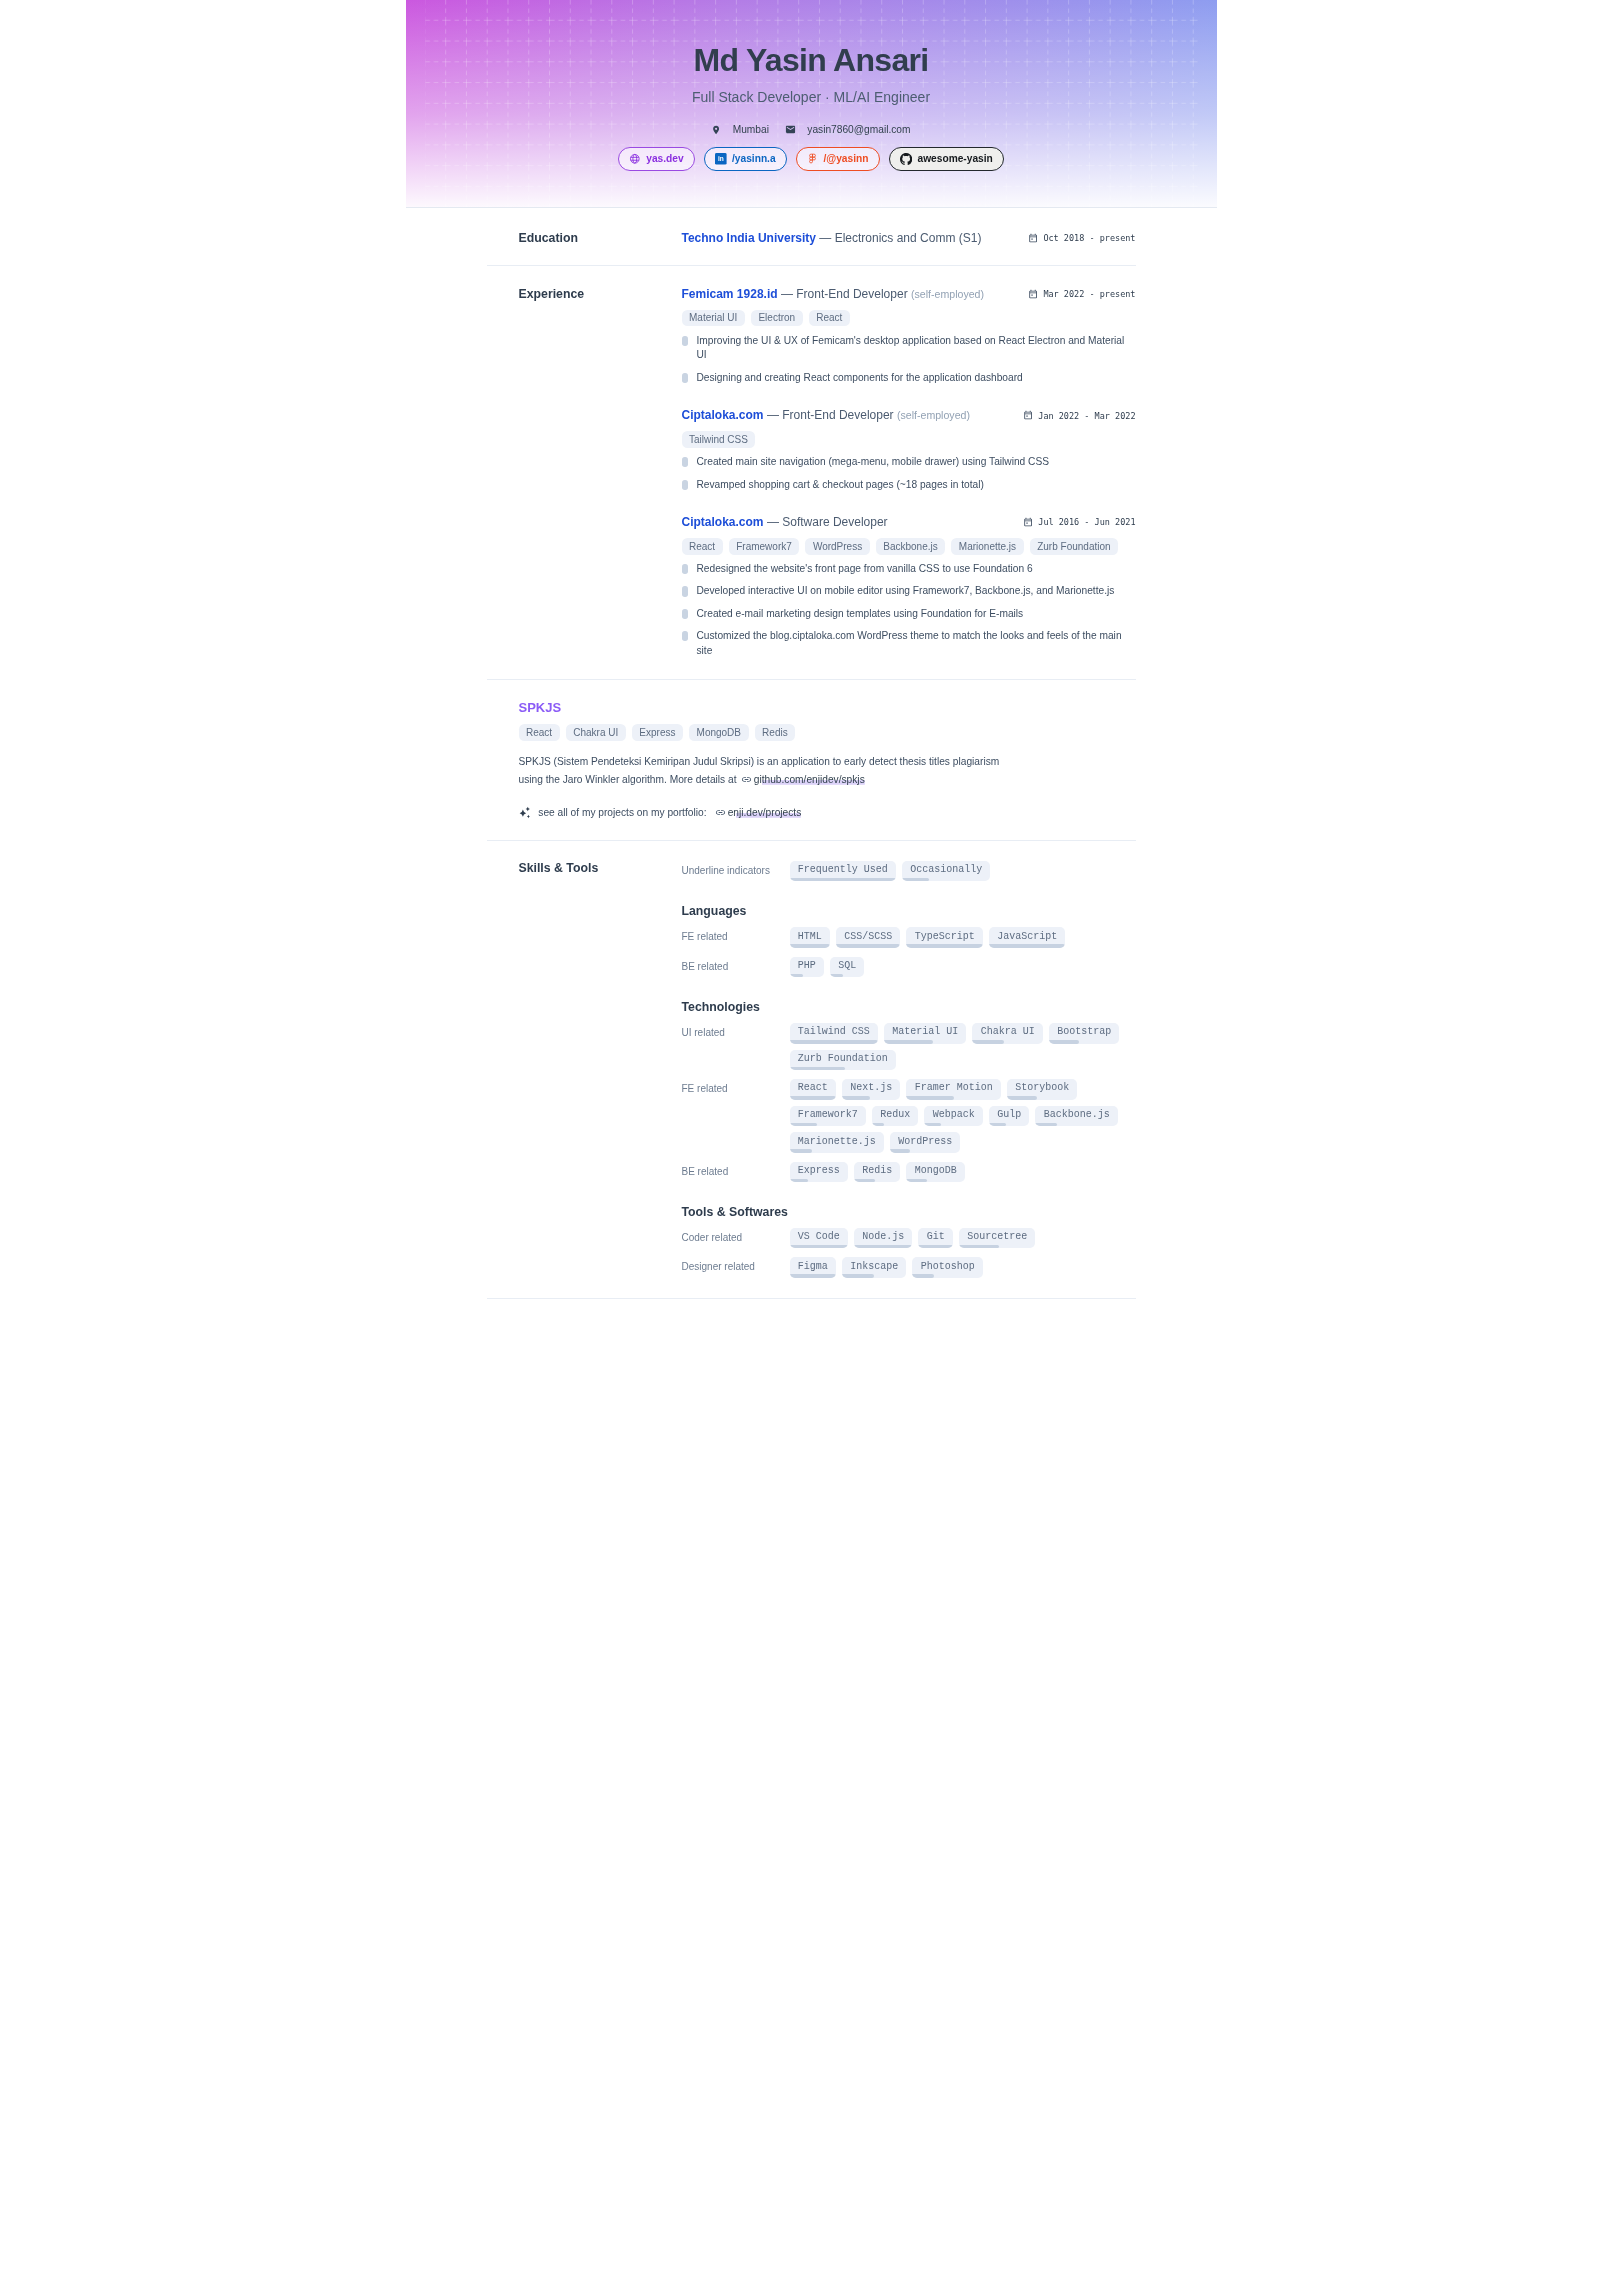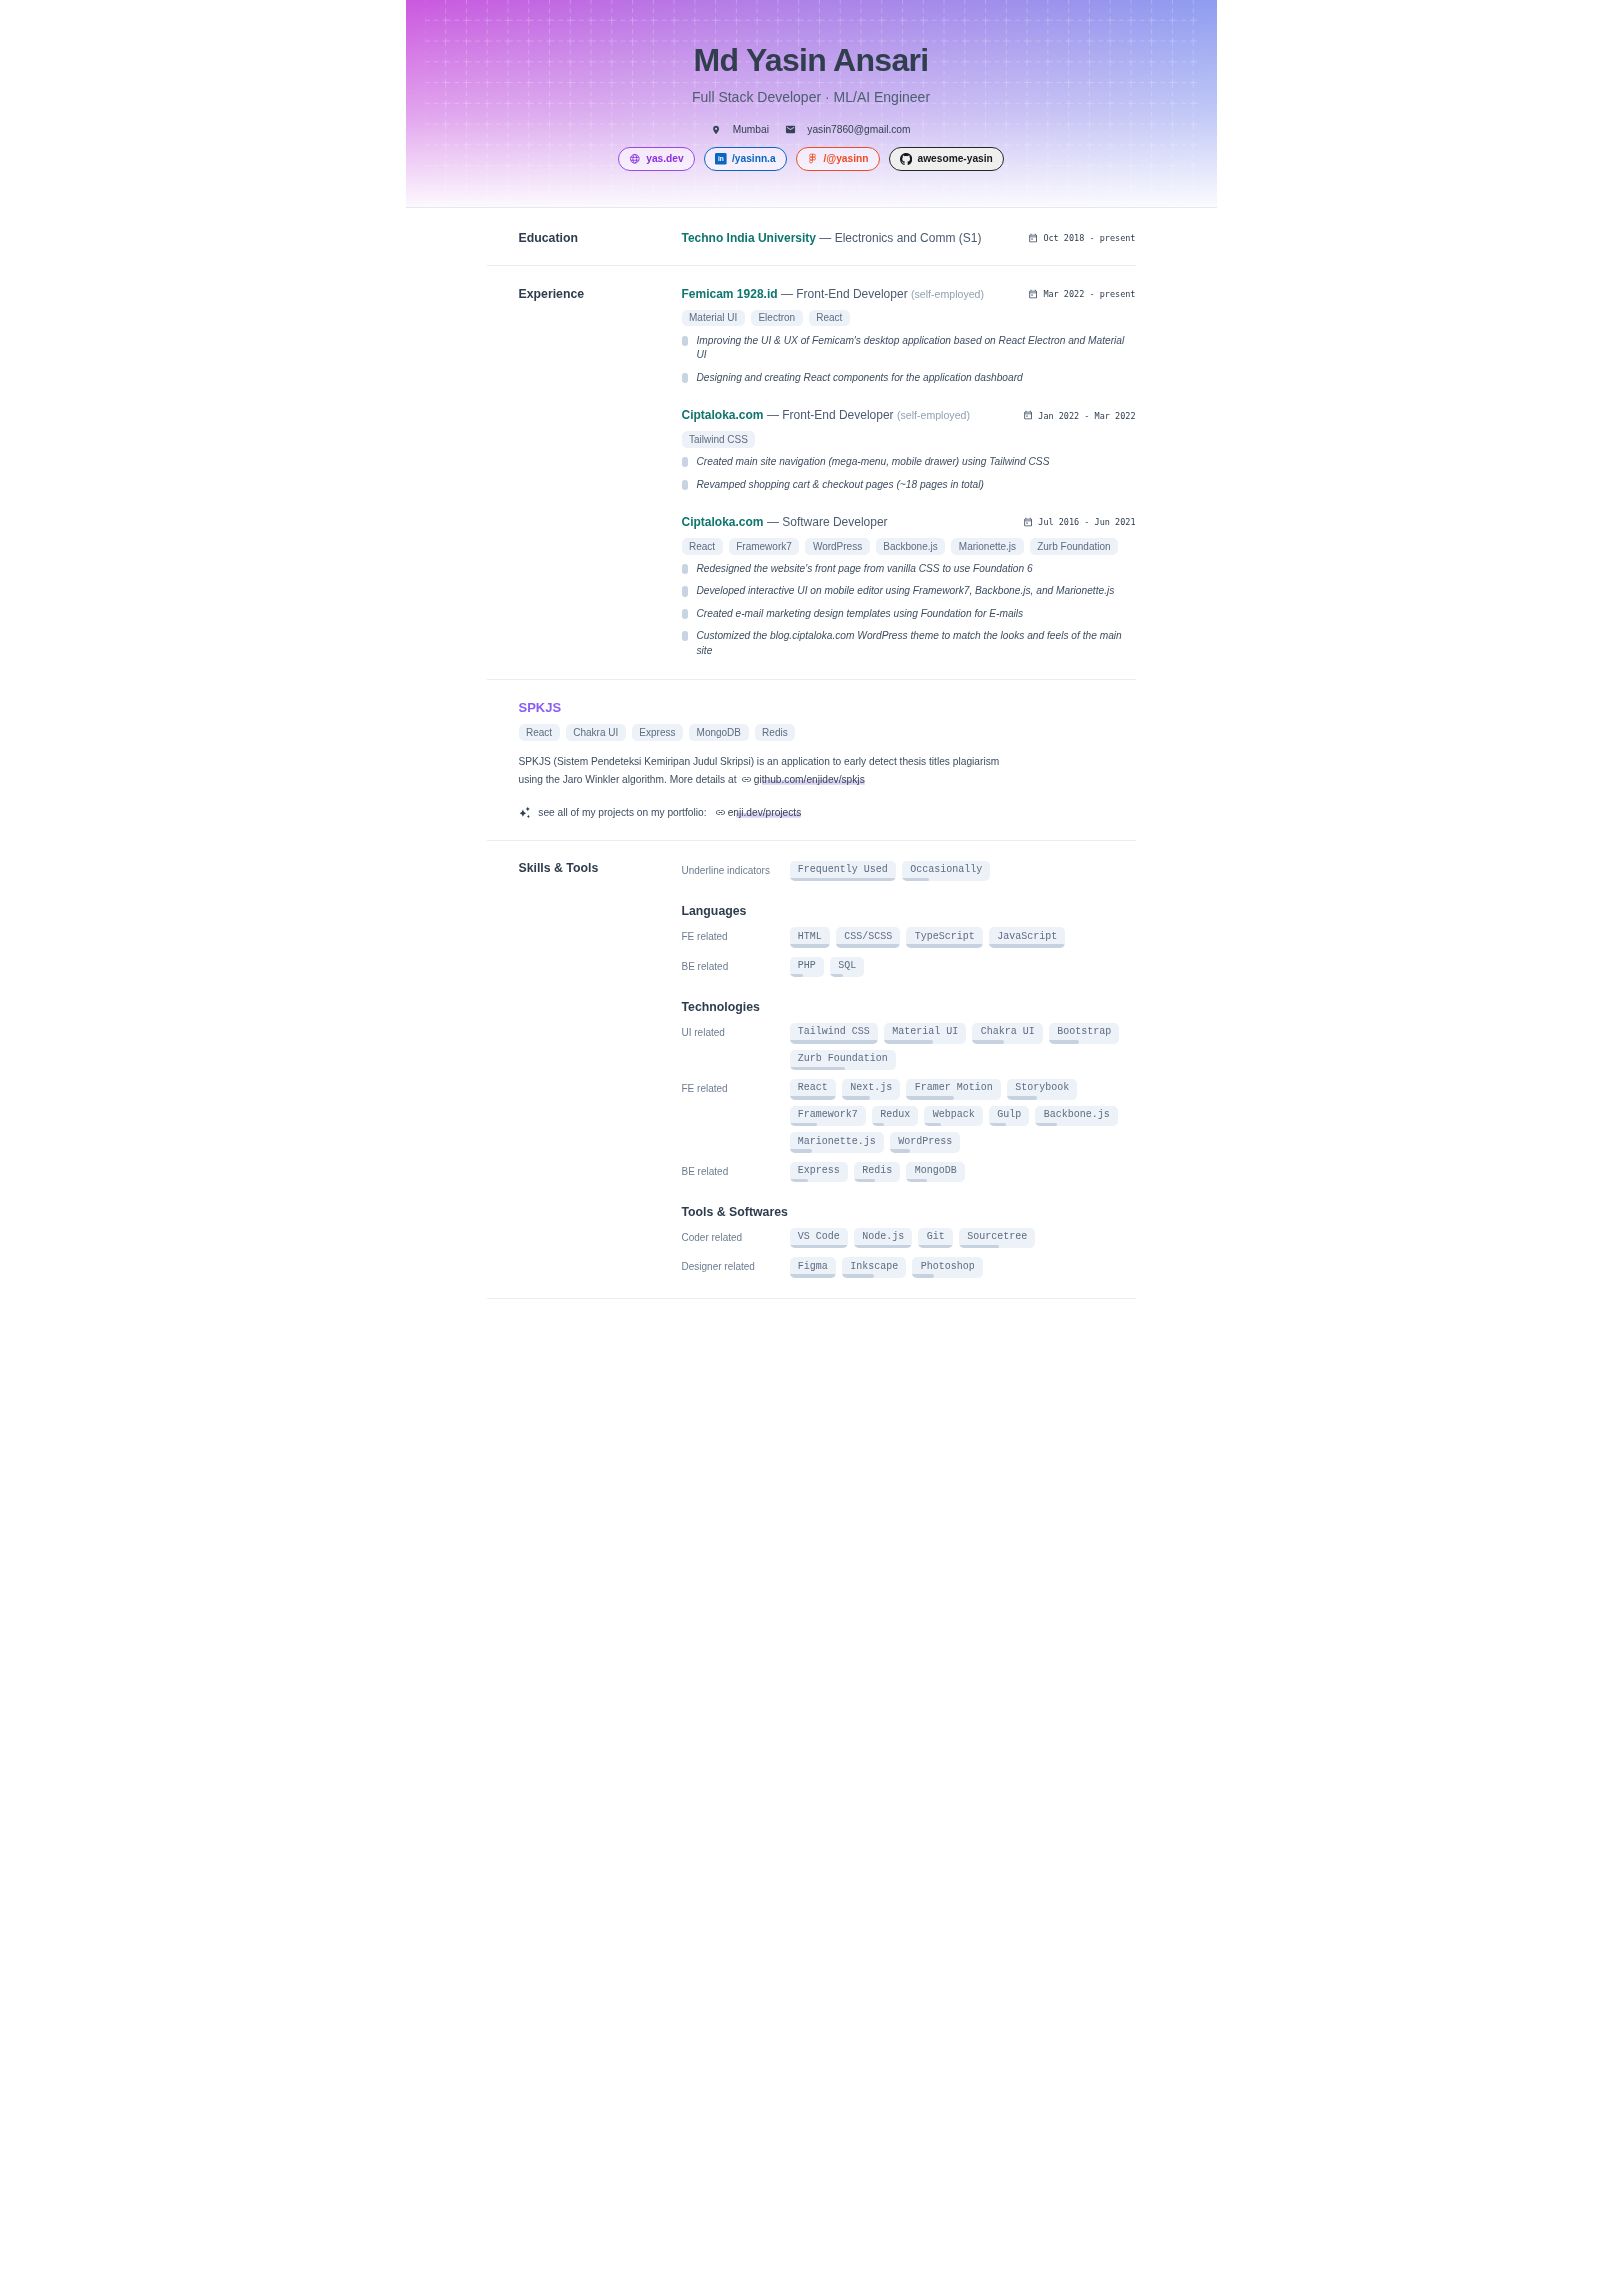--- a/index.html
+++ b/index.html
@@ -48,31 +48,31 @@
   main { padding: 2.7px 81px 0; }
   .divider { border-top: 0.7px solid #e8edf4; margin-top: 20.4px; }
   .section { display: flex; padding-top: 20.4px; margin-left: 32px; }
   .section-label { width: 163px; flex: none; font-size: 12.3px; font-weight: bold; color: #2e3c4d; }
   .section-body { flex: 1; min-width: 0; }
 
   .entry { margin-top: 23px; }
   .entry:first-child { margin-top: 0; }
   .entry-head { display: flex; justify-content: space-between; align-items: flex-start; gap: 9.5px; }
   .entry-title { font-size: 12px; }
-  .company { font-weight: bold; color: #0f766e; }
+  .company { font-weight: bold; color: #1d4ed8; }
   .role { color: #4b5b70; }
   .note { color: #93a2b4; font-size: 10.6px; }
   .entry-date {
     display: inline-flex; align-items: center; gap: 4.8px; white-space: nowrap;
     font-family: "DejaVu Sans Mono", monospace; font-size: 8.5px; color: #2e3c4d; margin-top: 2px;
   }
   .tags-row { display: flex; flex-wrap: wrap; gap: 6.1px; margin-top: 8.9px; }
   .tag { background: #edf1f8; color: #5d6c81; font-size: 10px; padding: 2.7px 7.5px; border-radius: 5.5px; }
   .bullets { margin-top: 4.1px; }
-  .bullet { display: flex; align-items: flex-start; gap: 8.2px; margin-top: 7.5px; font-size: 10.2px; color: #3d4d61; line-height: 1.45; font-style: italic; }
+  .bullet { display: flex; align-items: flex-start; gap: 8.2px; margin-top: 7.5px; font-size: 10.2px; color: #3d4d61; line-height: 1.45; }
   .bullet-marker { flex: none; width: 6.8px; height: 10.2px; border-radius: 2.7px; background: #c9d4e2; margin-top: 2px; }
 
   .project-title { font-size: 13px; font-weight: bold; color: #8b5cf6; }
   .project-desc { margin-top: 12.3px; font-size: 10.2px; line-height: 1.75; color: #3d4d61; max-width: 487px; }
   .fancy-link {
     color: #33424f; text-decoration: none; cursor: pointer; white-space: nowrap;
     background-image: linear-gradient(#dcd2f8, #dcd2f8);
     background-repeat: no-repeat;
     background-size: calc(100% - 8.2px) 4.8px;
     background-position: right bottom;

